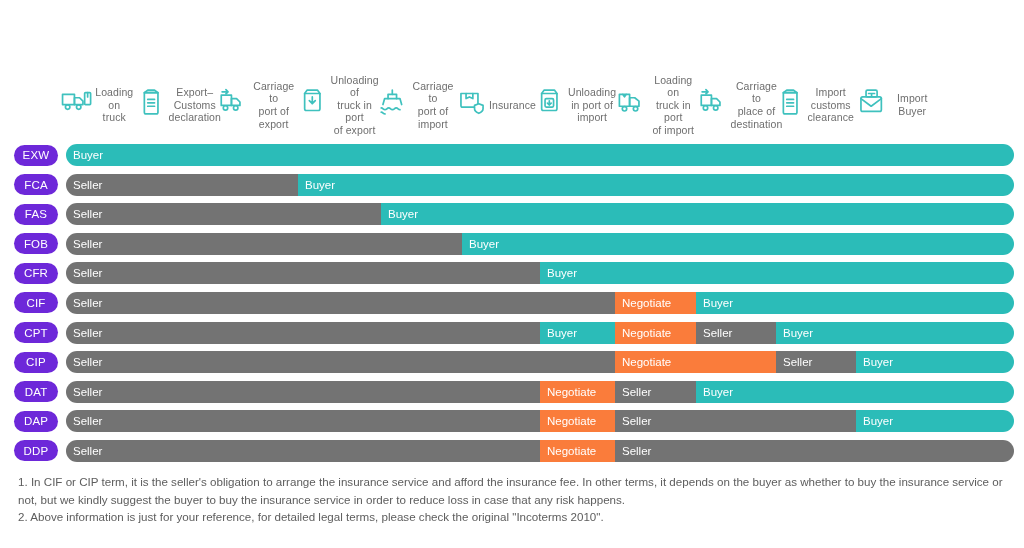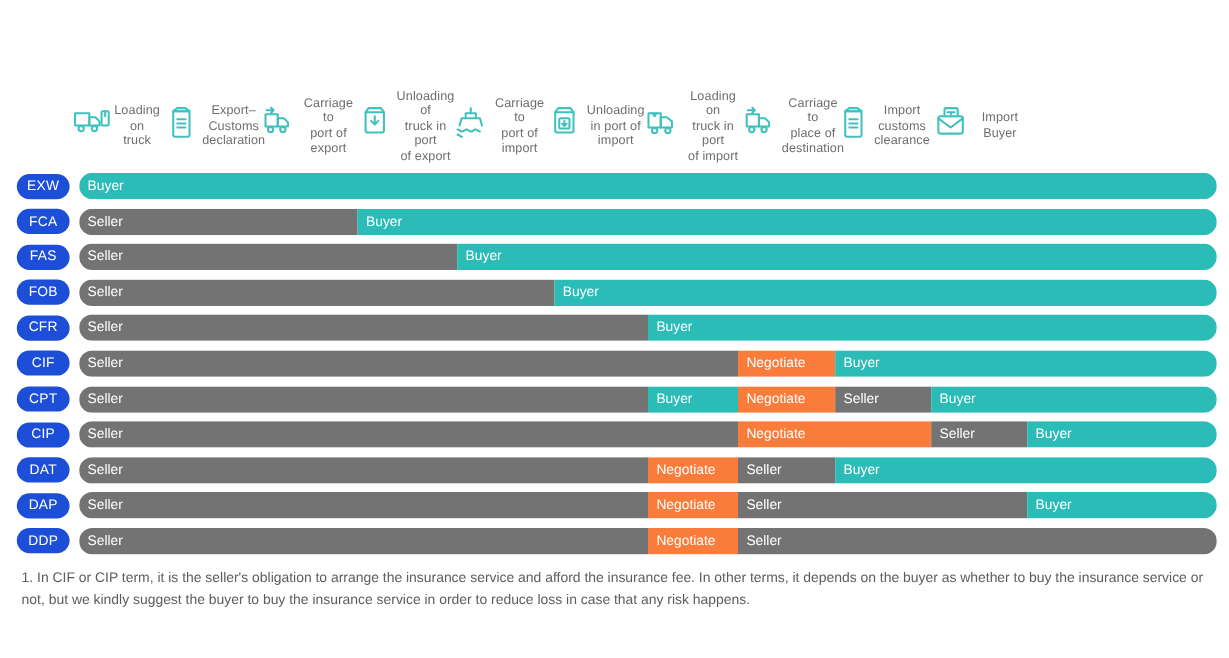--- a/index.html
+++ b/index.html
@@ -31,21 +31,21 @@
     letter-spacing: .1px;
   }
 
   
   .rows { position: absolute; left: 0; top: 142px; width: 1024px; }
   .row { position: relative; height: 29.6px; }
   .badge {
     position: absolute; left: 14px; top: 2.5px;
     width: 44px; height: 21px;
     border-radius: 11px;
-    background: #1d4ed8;
+    background: #6d28d9;
     color: #ffffff;
     font-size: 11.5px;
     display: flex; align-items: center; justify-content: center;
     letter-spacing: .2px;
   }
   .bar {
     position: absolute; left: 66px; top: 2px;
     width: 948px; height: 22px;
     border-radius: 11px;
     overflow: hidden;
@@ -129,20 +129,30 @@
           <svg width="34" height="30" viewBox="0 0 40 34" fill="none" stroke="#3FC1BE" stroke-width="2" stroke-linecap="round" stroke-linejoin="round">
             <path d="M7 20l2-7h18l2 7"></path>
             <path d="M13 13V8h10v5"></path>
             <path d="M18 3v5"></path>
             <path d="M5 24c2.2 0 2.2 2 4.4 2s2.2-2 4.4-2 2.2 2 4.4 2 2.2-2 4.4-2 2.2 2 4.4 2"></path>
             <path d="M5 29c2.2 0 2.2 2 4.4 2"></path>
           </svg>
         </div>
         <div class="col-label">Carriage to<br>port of import</div>
       </div>
+      <div class="col-head" style="width: 79px;">
+        <div class="col-icon">
+          <svg width="34" height="30" viewBox="0 0 40 34" fill="none" stroke="#3FC1BE" stroke-width="2" stroke-linecap="round" stroke-linejoin="round">
+            <path d="M7 7h20v14a2 2 0 0 1-2 2H9a2 2 0 0 1-2-2z"></path>
+            <path d="M13 7v6l4-2 4 2V7"></path>
+            <path d="M28 19l5 2v4c0 2.6-2.6 4.4-5 5.3-2.4-.9-5-2.7-5-5.3v-4z" fill="#fff"></path>
+          </svg>
+        </div>
+        <div class="col-label">Insurance</div>
+      </div>
       <div class="col-head" style="width: 82px;">
         <div class="col-icon">
           <svg width="34" height="30" viewBox="0 0 40 34" fill="none" stroke="#3FC1BE" stroke-width="2" stroke-linecap="round" stroke-linejoin="round">
             <path d="M9 7h18v18a2 2 0 0 1-2 2H11a2 2 0 0 1-2-2z"></path>
             <path d="M9 7l3-4h12l3 4"></path>
             <rect x="13" y="13" width="10" height="10" rx="1.5"></rect>
             <path d="M18 15.5v5M15.8 18.3L18 20.5l2.2-2.2"></path>
           </svg>
         </div>
         <div class="col-label">Unloading<br>in port of<br>import</div>
@@ -279,15 +289,16 @@
         <div class="bar">
           <div class="seg seller" style="width: 474px;">Seller</div>
           <div class="seg negotiate" style="width: 75px;">Negotiate</div>
           <div class="seg seller" style="width: 399px;">Seller</div>
         </div>
       </div>
     </div>
 
   <div class="notice">
     <p>1. In CIF or CIP term, it is the seller's obligation to arrange the insurance service and afford the insurance fee. In other terms, it depends on the buyer as whether to buy the insurance service or not, but we kindly suggest the buyer to buy the insurance service in order to reduce loss in case that any risk happens.</p>
+    <p>2. Above information is just for your reference, for detailed legal terms, please check the original "Incoterms 2010".</p>
   </div>
 
 </div>
 
 </body></html>

